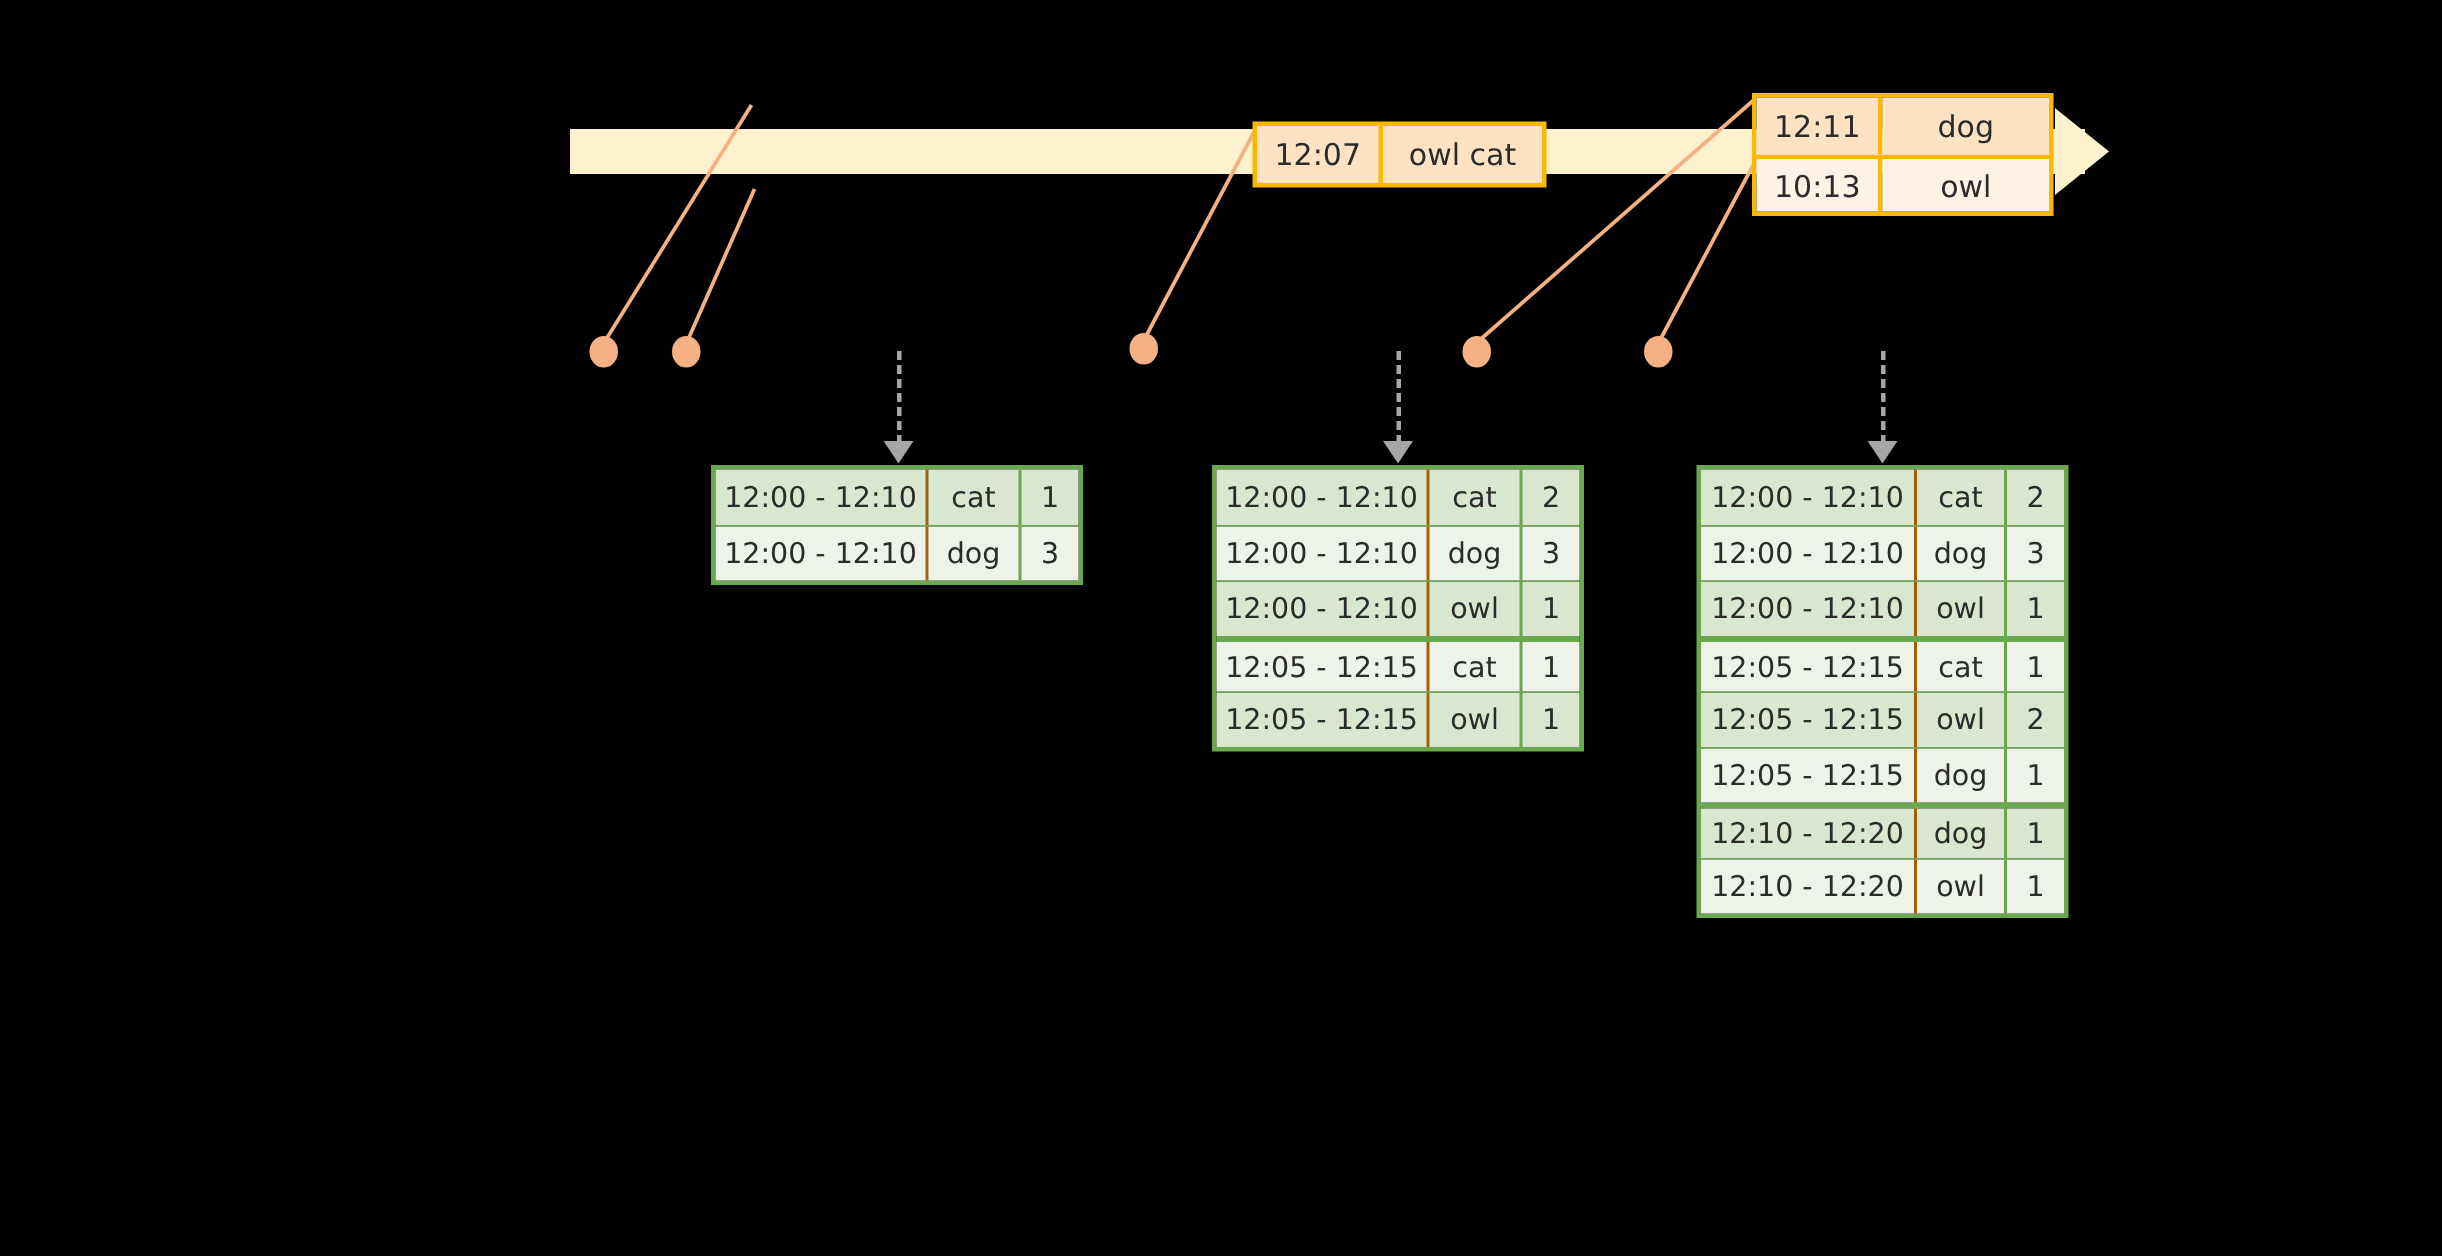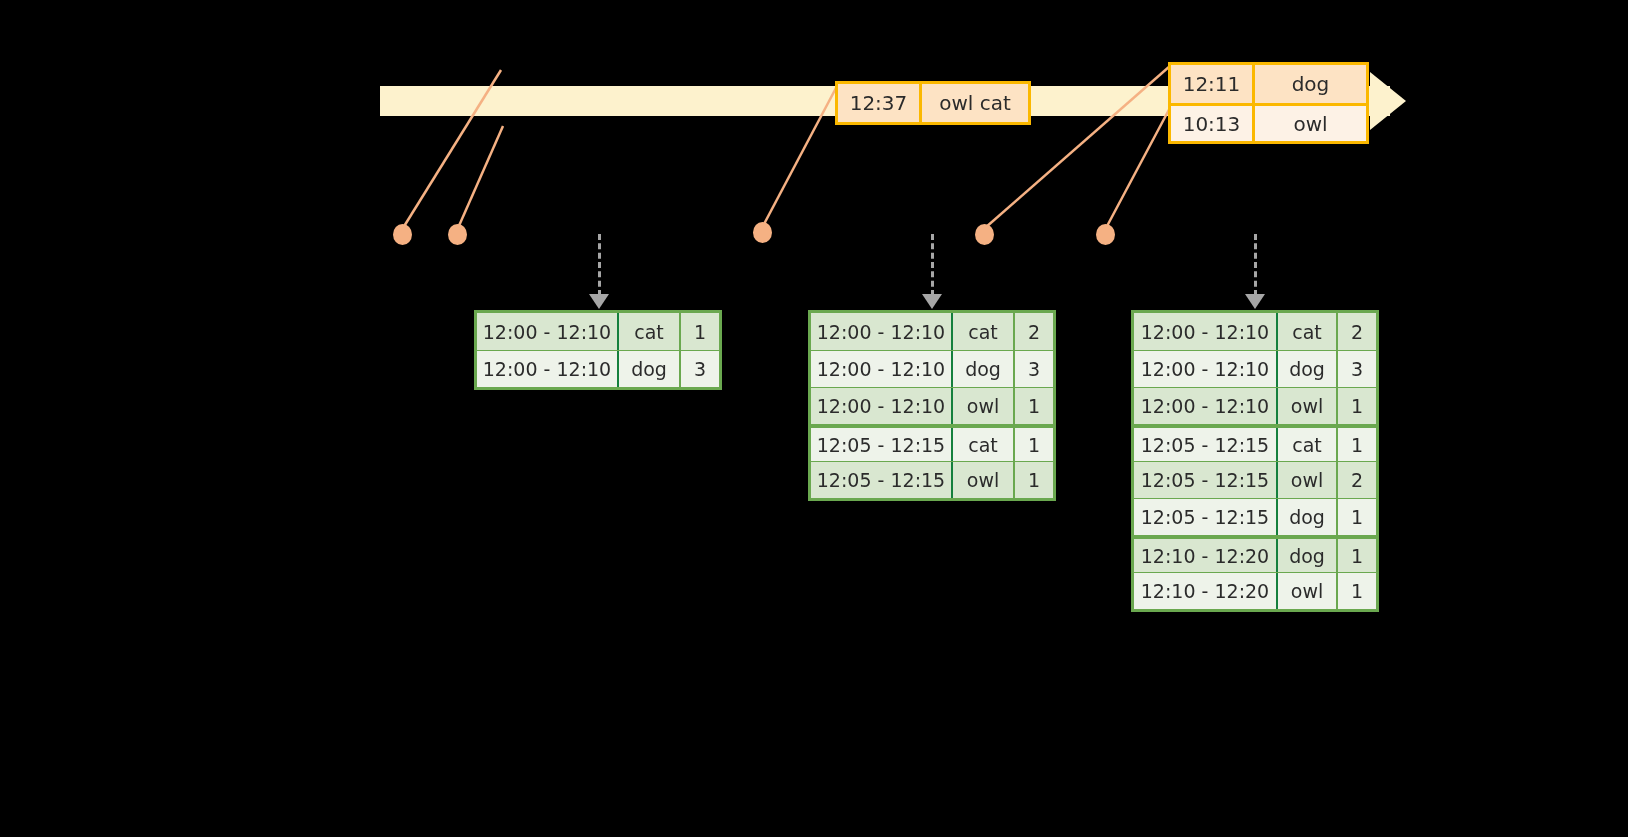--- a/index.html
+++ b/index.html
@@ -40,21 +40,21 @@
 
   
   .rtable{position:absolute;border:3px solid #6aa84f;box-sizing:border-box;}
   .rrow{display:flex;height:37px;box-sizing:border-box;}
   .rrow + .rrow{border-top:1px solid #6aa84f;}
   .rrow.groupstart{border-top:4px solid #6aa84f;}
   .rrow.shade .rc{background:#d9e7d0;}
   .rrow.light .rc{background:#eef3ea;}
   .rc{display:flex;align-items:center;justify-content:center;
       font-size:19px;color:#2b2b2b;box-sizing:border-box;}
-  .rc-win{border-right:2px solid #15803d;}
+  .rc-win{border-right:2px solid #a16207;}
   .rc-key{border-right:2px solid #6aa84f;}
 
   #tbl-a{left:474px;top:310px;width:248px;}
   #tbl-a .rc-win{width:142px;}
   #tbl-a .rc-key{width:62px;}
   #tbl-a .rc-cnt{flex:1;}
 
   #tbl-b{left:808px;top:310px;width:248px;}
   #tbl-b .rc-win{width:142px;}
   #tbl-b .rc-key{width:62px;}
@@ -98,21 +98,21 @@
 
   <div class="dash" style="left:931px;top:234px;height:62px;"></div>
   <div class="dash-head" style="left:922px;top:294px;"></div>
 
   <div class="dash" style="left:1254px;top:234px;height:62px;"></div>
   <div class="dash-head" style="left:1245px;top:294px;"></div>
 
 
   <div class="evt" id="evt-b">
     <div class="evt-row shade">
-      <div class="c c-time">12:37</div>
+      <div class="c c-time">12:07</div>
       <div class="c c-val">owl cat</div>
     </div>
   </div>
 
   <div class="evt" id="evt-c">
     <div class="evt-row shade">
       <div class="c c-time">12:11</div>
       <div class="c c-val">dog</div>
     </div>
     <div class="evt-row light">

